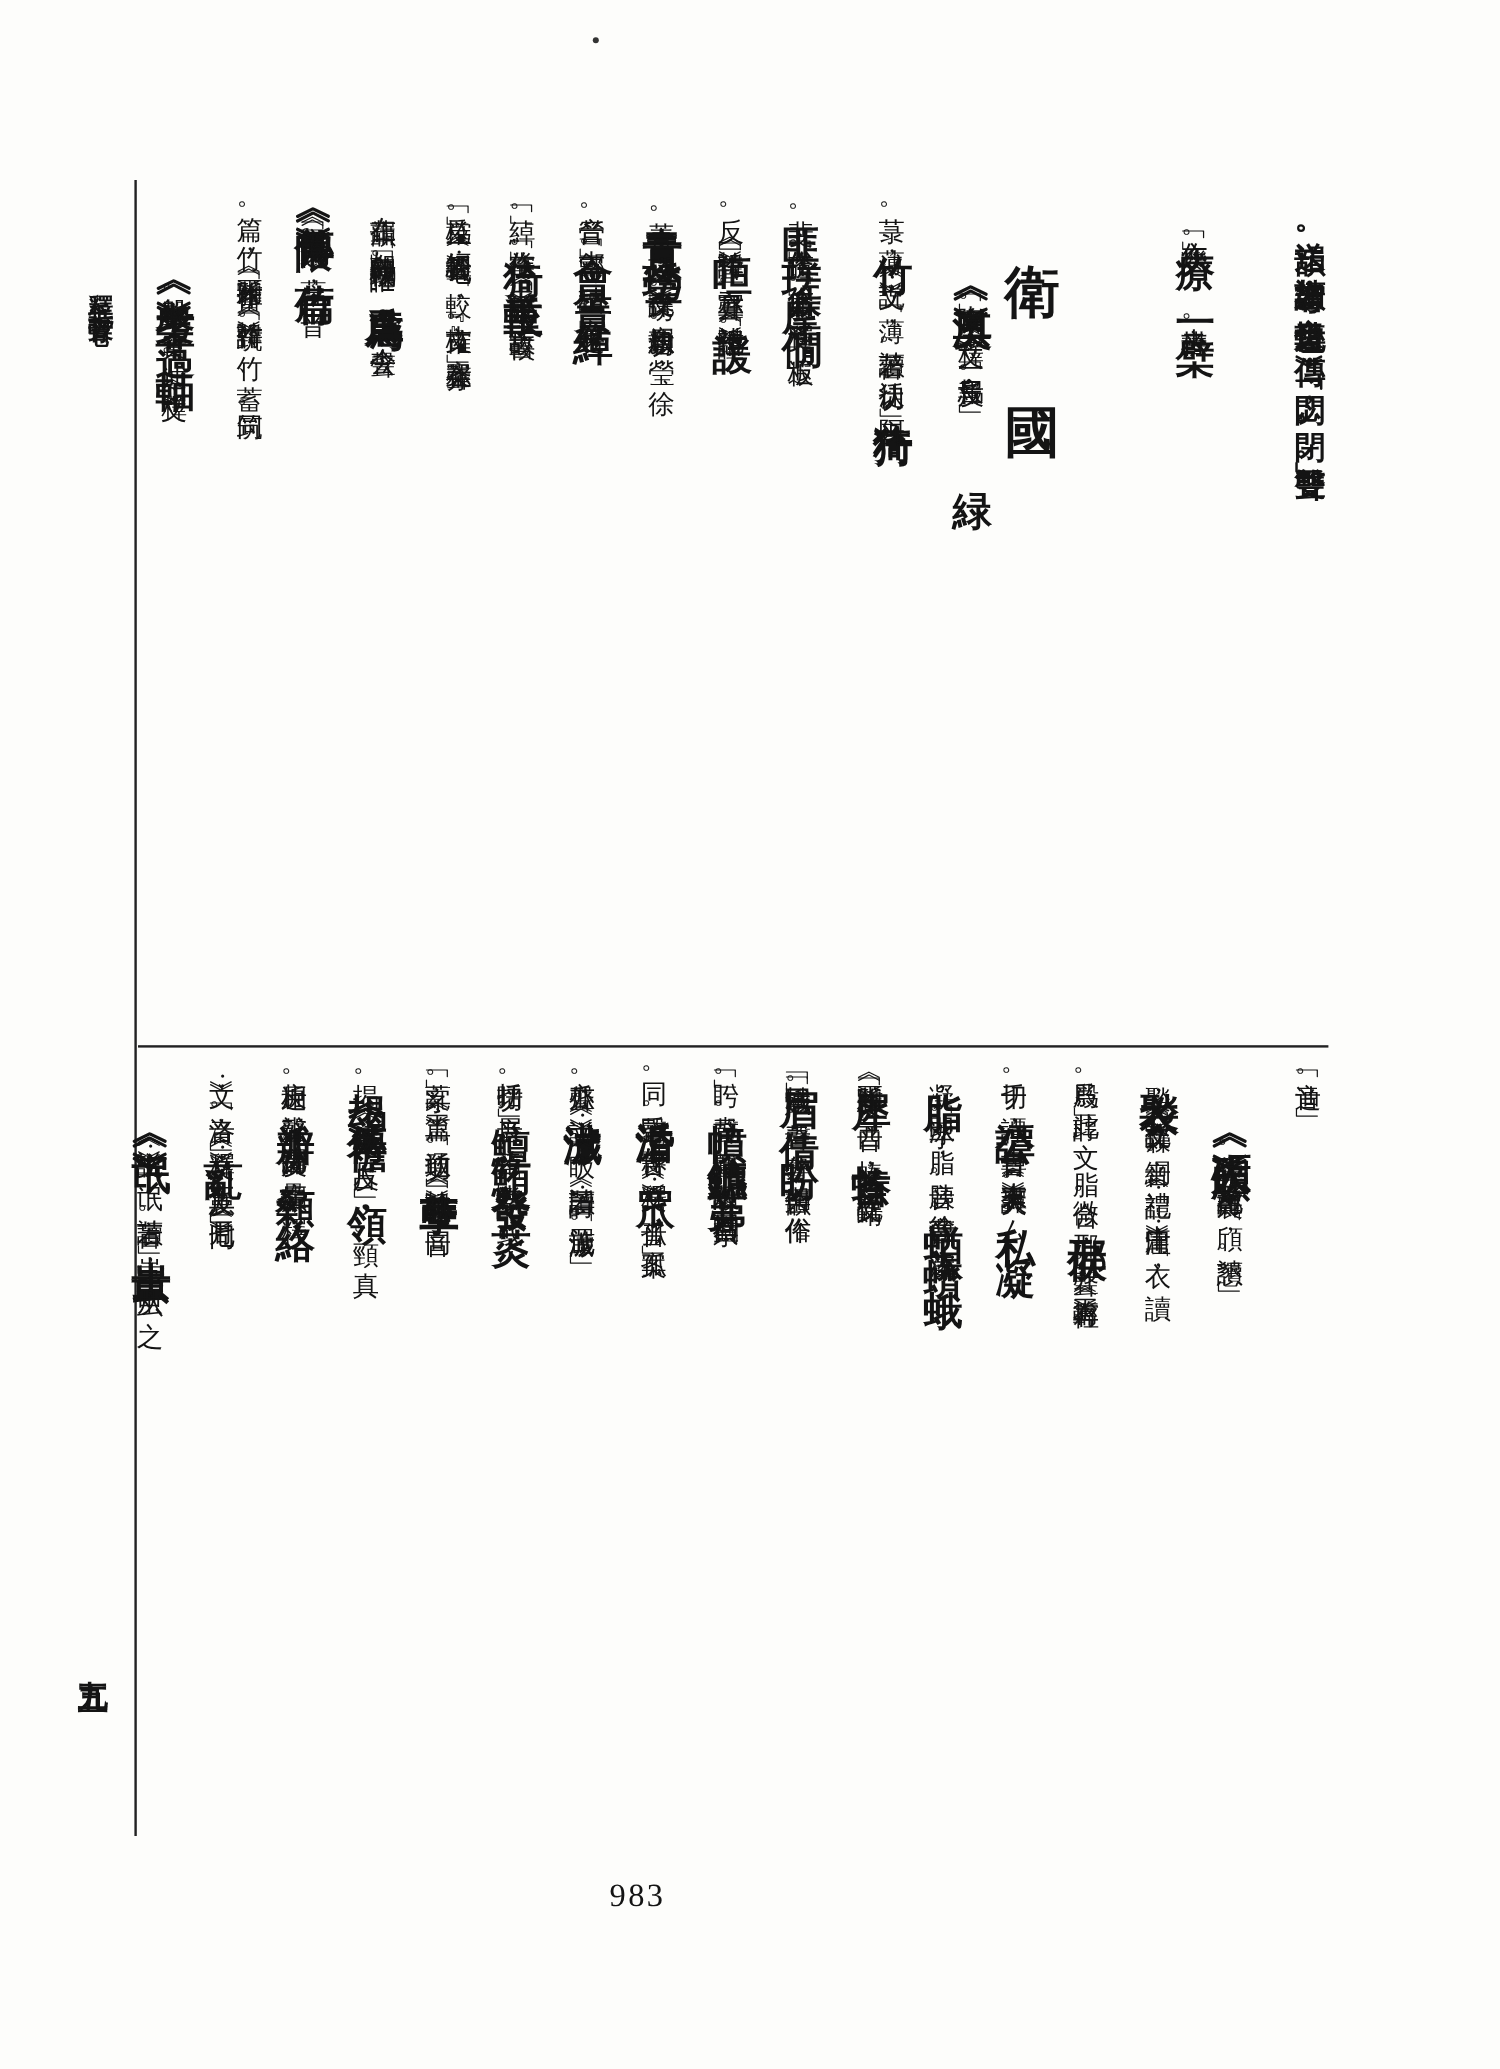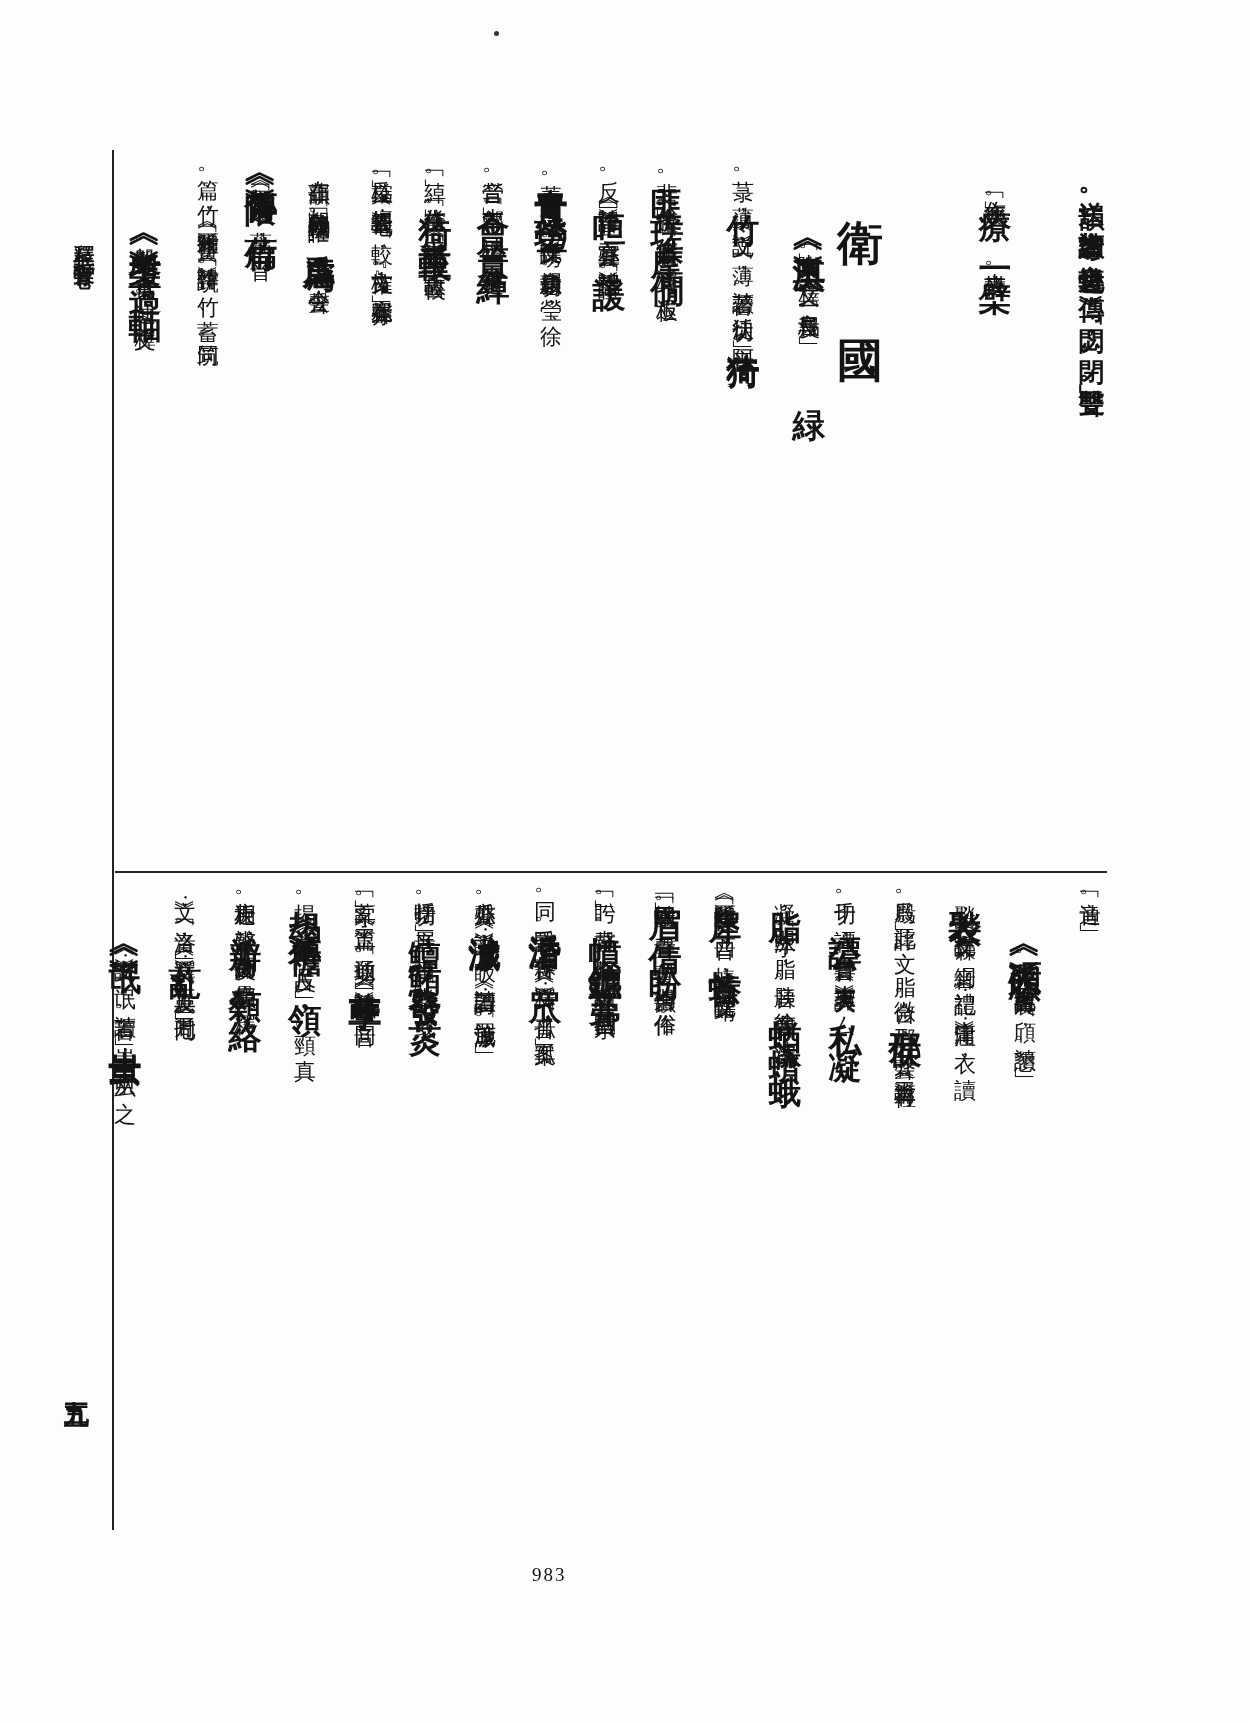--- a/index.html
+++ b/index.html
@@ -26,21 +26,21 @@
   #column-rule{ position:absolute; left:112px; top:150px; width:2px; height:1380px; background:#222; }
   #register-divider{ position:absolute; left:115px; top:871px; width:992px; height:2px; background:#222; }
   #folio-top-label{
     position:absolute; left:70px; top:228px; writing-mode:vertical-rl; text-orientation:upright;
     font-size:21px; letter-spacing:6px; font-weight:bold;
   }
   #folio-number{
     position:absolute; left:60px; top:1380px; writing-mode:vertical-rl; text-orientation:upright;
     font-size:25px; letter-spacing:3px; font-weight:bold;
   }
-  #page-number{ position:absolute; left:508px; top:1564px; font-size:19px; letter-spacing:2px;margin-left:24px; }
+  #page-number{ position:absolute; left:508px; top:1564px; font-size:27px; letter-spacing:2px; }
   #print-dot{ position:absolute; left:494px; top:31px; width:5px; height:5px; border-radius:50%; background:#333; }
 </style>
 </head>
 <body>
 
 <div id="page">
   <div id="print-dot"></div>
   <div id="column-rule"></div>
   <div id="register-divider"></div>
 

